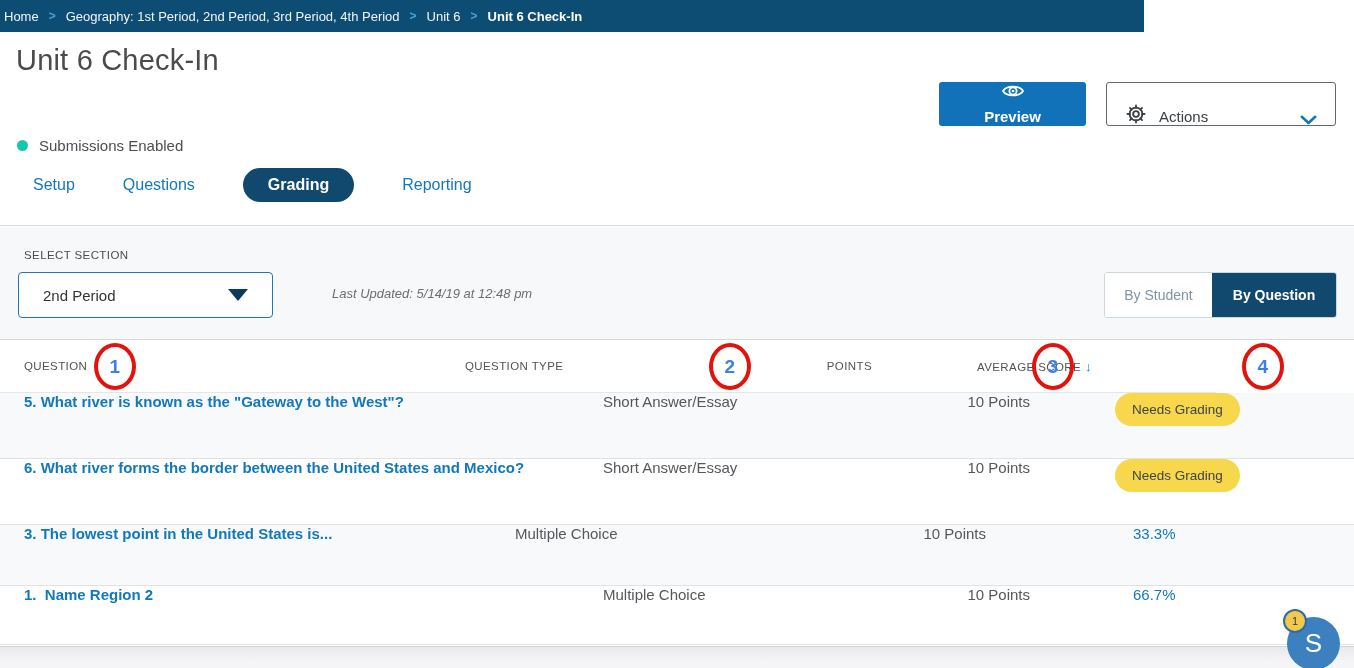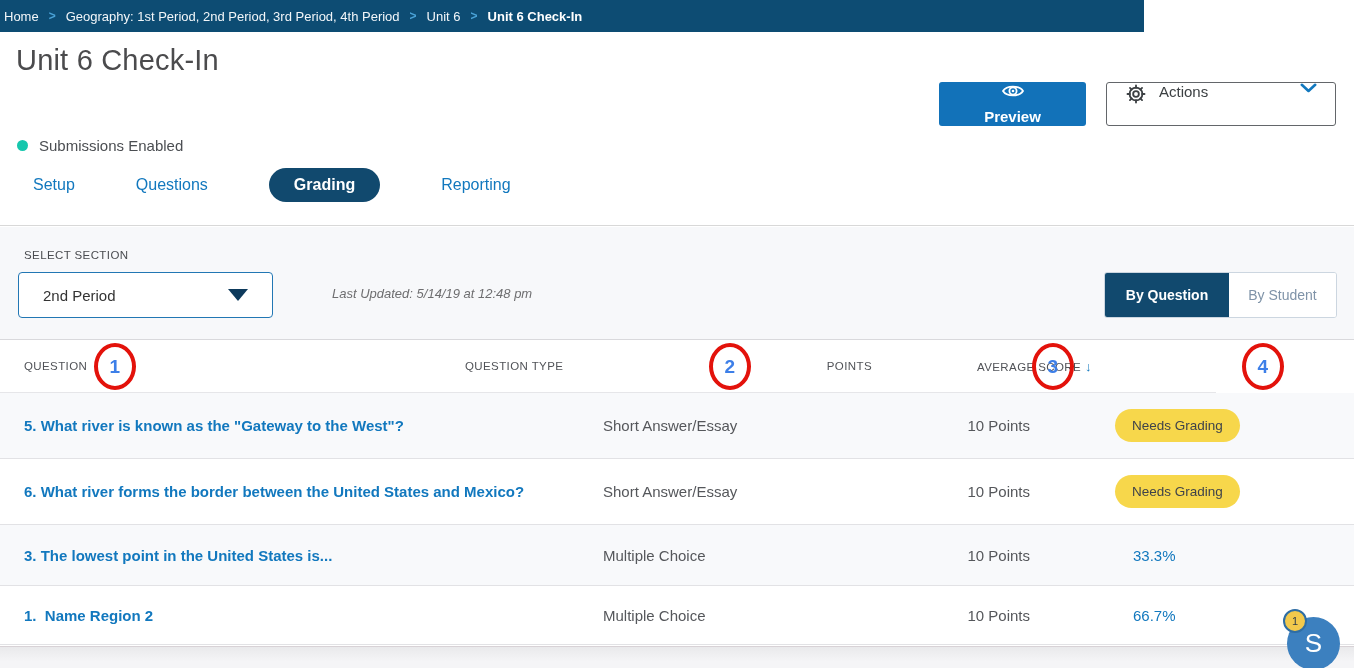--- a/index.html
+++ b/index.html
@@ -34,26 +34,26 @@
 
   .btn-preview {
     position: absolute; top: 50px; left: 939px; width: 147px; height: 44px;
     background: #1272b9; border: none; border-radius: 3px; color: #fff;
     font-size: 15px; font-weight: bold; display: flex; align-items: center; justify-content: center;
     gap: 9px; cursor: pointer; font-family: inherit; flex-direction: column;
   }
   .btn-actions {
     position: absolute; top: 50px; left: 1106px; width: 230px; height: 44px;
     background: #ffffff; border: 1px solid #63666a; border-radius: 3px;
-    display: flex; align-items: flex-start; padding: 0 18px; gap: 12px;
+    display: flex; align-items: flex-end; padding: 0 18px; gap: 12px;
     font-size: 15px; color: #3c4043; cursor: pointer; font-family: inherit;
   }
   .btn-actions .chev { margin-left: auto; display: flex; align-items: center; }
 
-  .tabs { position: absolute; top: 136px; left: 33px; display: flex; align-items: center; gap: 61px; }
+  .tabs { position: absolute; top: 136px; left: 33px; display: flex; align-items: center; gap: 48px; }
   .tab { font-size: 16px; color: #1278be; cursor: pointer; padding: 8px 0; }
   .tab.active {
     background: #11496e; color: #ffffff; font-weight: bold;
     border-radius: 18px; padding: 8px 25px;
   }
 
   
   .filter-bar {
     position: absolute; top: 227px; left: 0; width: 1354px; height: 113px;
     background: #f7f8fa; border-bottom: 1px solid #d9d9dc;
@@ -106,24 +106,24 @@
     position: absolute; width: 42px; height: 47px; border: 4px solid #e3120b;
     border-radius: 50%; display: flex; align-items: center; justify-content: center;
     font-size: 19px; font-weight: bold; color: #3d7fe8; top: 3px; background: transparent;
   }
   .annotation.a1 { left: 94px; }
   .annotation.a2 { left: 709px; }
   .annotation.a3 { left: 1032px; }
   .annotation.a4 { left: 1242px; }
 
   .rows { position: absolute; top: 393px; left: 0; width: 1354px; }
-  .trow { display: flex; align-items: center; border-bottom: 1px solid #e2e2e5; font-size: 15px; }
+  .trow { display: flex; border-bottom: 1px solid #e2e2e5; font-size: 15px; }
   .trow.shade { background: #f8f9fb; }
   .trow.r1, .trow.r2 { height: 66px; }
-  .trow.r3 { height: 61px; }
+  .trow.r3 { height: 61px; gap: 44px; }
   .trow.r4 { height: 59px; }
   .q-link { color: #1278be; font-weight: bold; cursor: pointer; white-space: pre-wrap; }
   .type-text, .points-text { color: #55575b; }
   .badge {
     display: inline-block; background: #f7d74b; color: #3f434a;
     font-size: 13.5px; font-weight: 500; border-radius: 17px; padding: 9px 17px; cursor: pointer;
   }
   .percent { color: #1278be; font-weight: normal; margin-left: 18px; cursor: pointer; }
 
   .row-partial {
@@ -215,22 +215,22 @@
   <div class="select-label">SELECT SECTION</div>
 
   <div class="section-select">
     <span class="value">2nd Period</span>
     <span class="select-caret"></span>
   </div>
 
   <div class="last-updated">Last Updated: 5/14/19 at 12:48 pm</div>
 
   <div class="view-toggle">
+    <button class="opt inactive">By Student</button>
     <button class="opt active">By Question</button>
-    <button class="opt inactive">By Student</button>
   </div>
 </section>
 
 <div class="thead">
   <div class="col-q">QUESTION</div>
   <div class="col-type">QUESTION TYPE</div>
   <div class="col-points">POINTS</div>
   <div class="col-avg">
     <span>AVERAGE SCORE</span><span class="sort-arrow">↓</span>
   </div>

